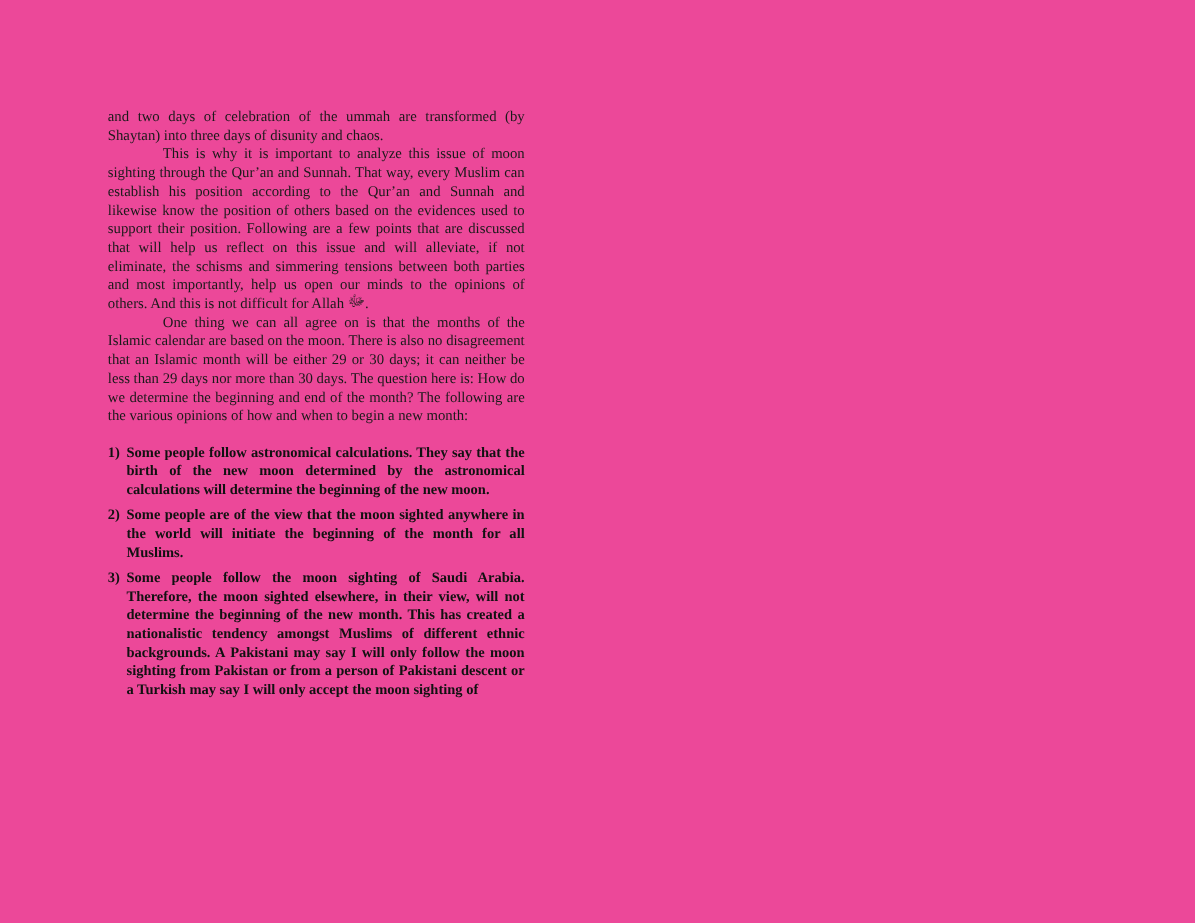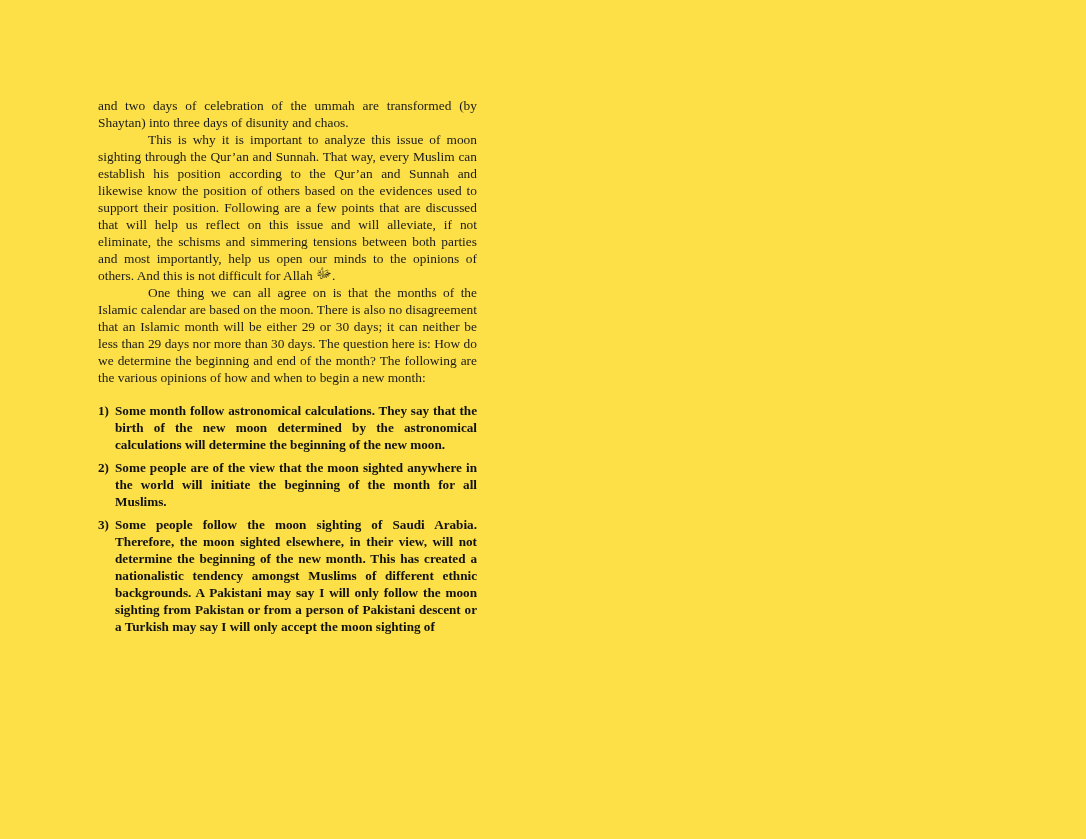--- a/index.html
+++ b/index.html
@@ -10,21 +10,21 @@
     body {
       width: 1086px;
       height: 839px;
       position: relative;
       overflow: hidden;
     }
     .page {
       position: absolute;
       left: 0; top: 0;
       width: 1086px; height: 839px;
-      background: #fde047;
+      background: #ec4899;
     }
     .column {
       position: absolute;
       left: 98px;
       top: 97px;
       width: 379px;
       font-family: "Liberation Serif", "DejaVu Serif", serif;
       font-size: 13.4px;
       line-height: 17px;
       color: #1a1a1a;
@@ -74,21 +74,21 @@
 
     <p class="para">and two days of celebration of the ummah are transformed (by Shaytan) into three days of disunity and chaos.</p>
 
     <p class="para indent"><span>This is why it is important to analyze this issue of moon sighting through the Qur’an and Sunnah.  That way, every Muslim can establish his position according to the Qur’an and Sunnah and likewise know the position of others based on the evidences used to support their position.  Following are a few points that are discussed that will help us reflect on this issue and will alleviate, if not eliminate, the schisms and simmering tensions between both parties and most importantly, help us open our minds to the opinions of others.  And this is not difficult for Allah</span> <span class="honorific">ﷻ</span><span>.</span></p>
 
     <p class="para indent">One thing we can all agree on is that the months of the Islamic calendar are based on the moon.  There is also no disagreement that an Islamic month will be either 29 or 30 days; it can neither be less than 29 days nor more than 30 days.  The question here is: How do we determine the beginning and end of the month?  The following are the various opinions of how and when to begin a new month:</p>
 
     <ol class="list">
       <li class="list-item">
         <span class="list-num">1)</span>
-        <span>Some month follow astronomical calculations.  They say that the birth of the new moon determined by the astronomical calculations will determine the beginning of the new moon.</span>
+        <span>Some people follow astronomical calculations.  They say that the birth of the new moon determined by the astronomical calculations will determine the beginning of the new moon.</span>
       </li>
       <li class="list-item">
         <span class="list-num">2)</span>
         <span>Some people are of the view that the moon sighted anywhere in the world will initiate the beginning of the month for all Muslims.</span>
       </li>
       <li class="list-item">
         <span class="list-num">3)</span>
         <span>Some people follow the moon sighting of Saudi Arabia.  Therefore, the moon sighted elsewhere, in their view, will not determine the beginning of the new month.  This has created a nationalistic tendency amongst Muslims of different ethnic backgrounds.  A Pakistani may say I will only follow the moon sighting from Pakistan or from a person of Pakistani descent or a Turkish may say I will only accept the moon sighting of</span>
       </li>
     </ol>

